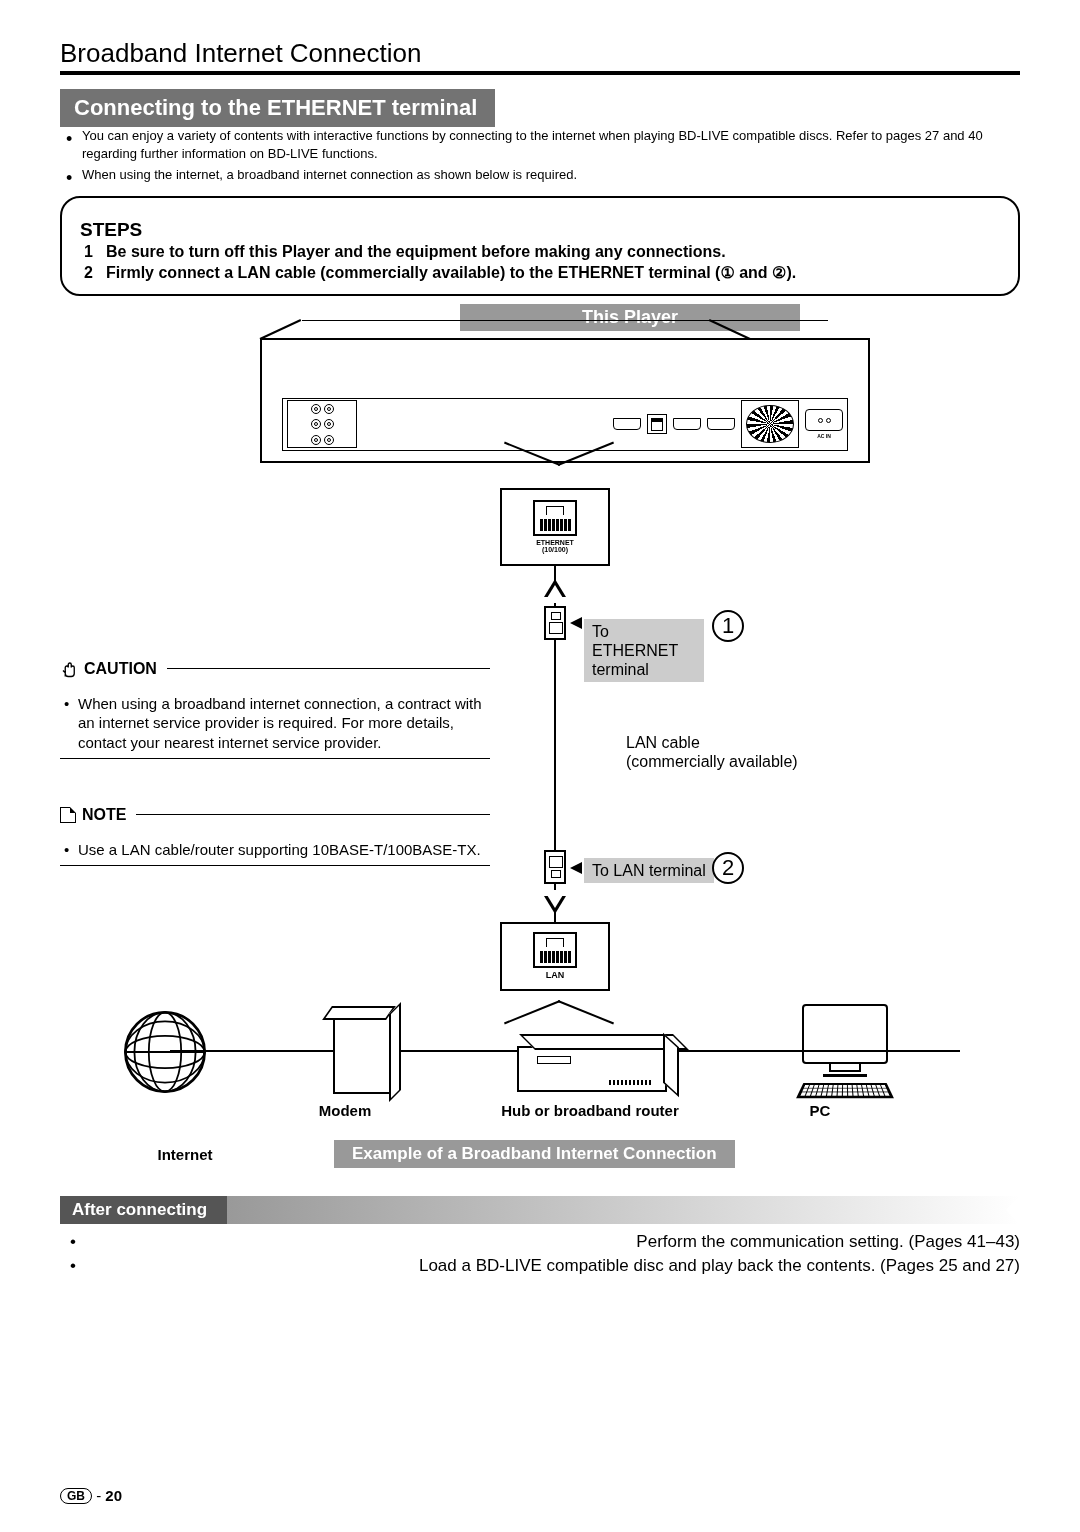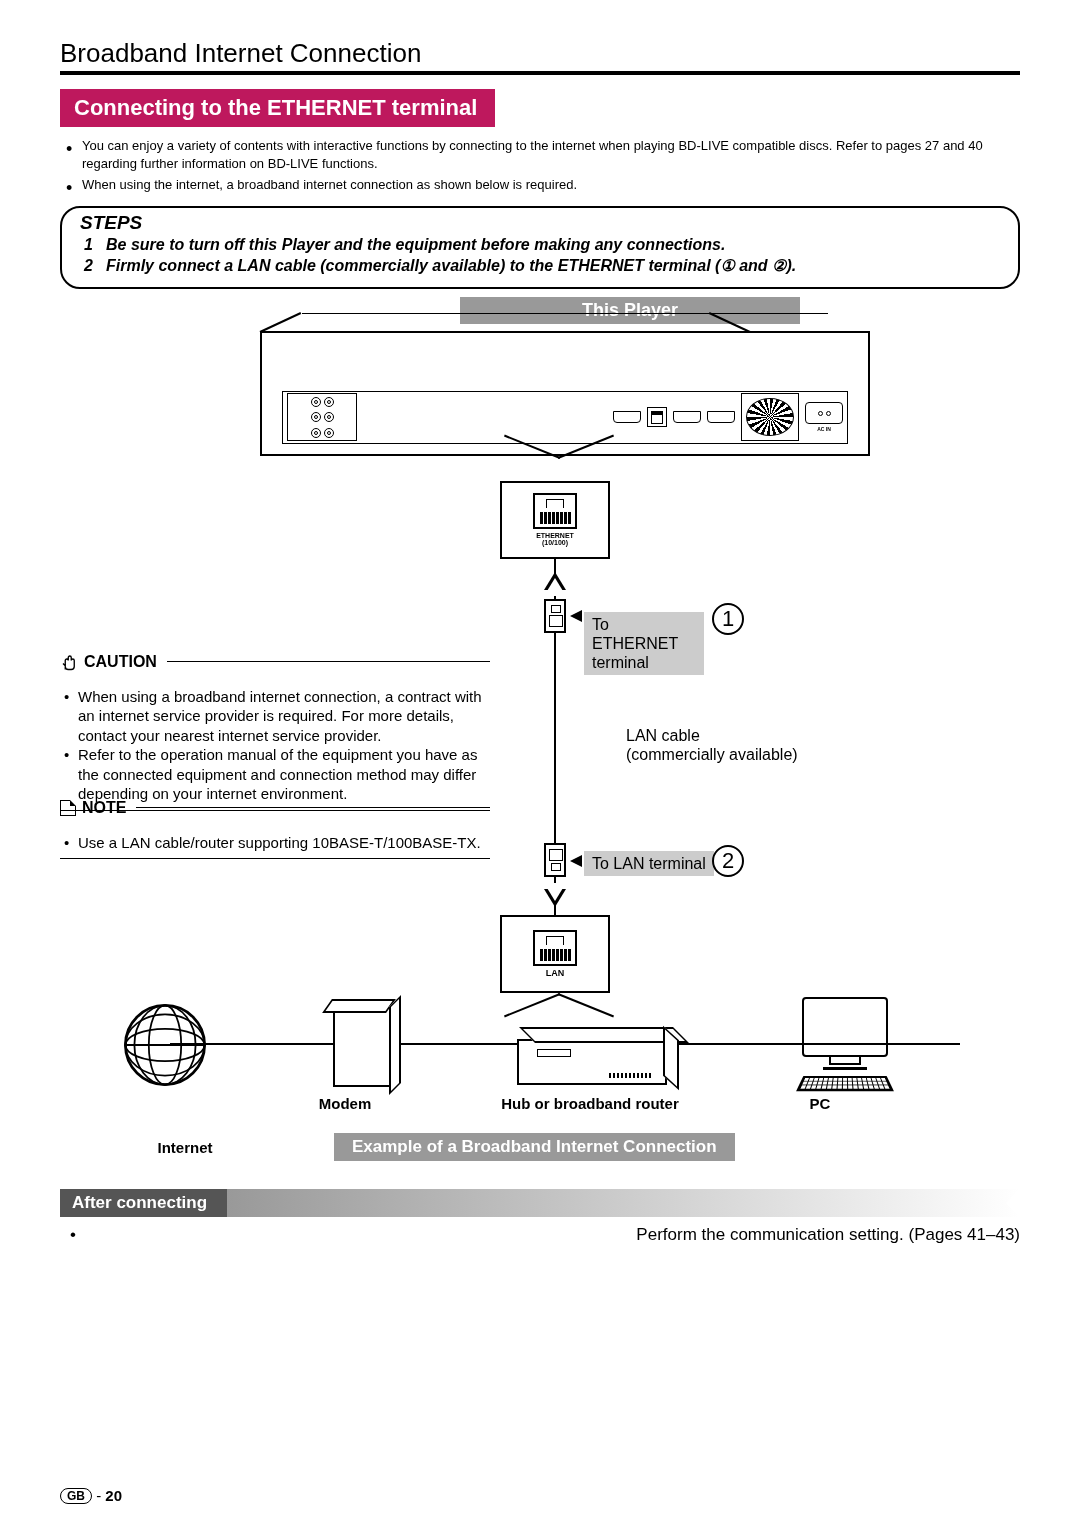--- a/index.html
+++ b/index.html
@@ -19,26 +19,25 @@
       font-size: 26px;
       font-weight: normal;
       margin-bottom: 2px;
     }
     .title-underline {
       border-bottom: 4px solid #000;
       margin-bottom: 14px;
     }
     .section-heading {
       display: inline-block;
-      background: #be185d;
+      background: #737373;
       color: #fff;
       font-size: 22px;
       font-weight: bold;
       padding: 6px 18px 6px 14px;
-      margin-bottom: 10px;
     }
     .intro-list {
       list-style: none;
       padding-left: 22px;
       margin-bottom: 12px;
     }
     .intro-list li {
       position: relative;
       font-size: 13px;
       line-height: 1.35;
@@ -46,23 +45,22 @@
     }
     .intro-list li::before {
       content: "•";
       position: absolute;
       left: -16px;
       font-size: 18px;
     }
     .steps-box {
       border: 2px solid #000;
       border-radius: 20px;
-      padding: 4px 18px 10px 18px;
+      padding: 21px 18px 10px 18px;
       margin: 6px 0 8px 0;
-      font-style: italic;
     }
     .steps-heading {
       font-size: 19px;
       font-weight: bold;
     }
     .steps-list {
       list-style: none;
       counter-reset: step;
       padding-left: 4px;
     }
@@ -281,21 +279,21 @@
       content:""; position:absolute; left:3px; bottom:4px; width:12px; height:10px; border:1.5px solid #000;
     }
     .plug1 { top: 302px; }
     .plug2 { top: 546px; transform: scaleY(-1); }
 
     .lan-zoom {
       position: absolute;
       left: 440px;
       top: 618px;
       width: 110px;
-      height: 78px;
+      height: 69px;
       border: 2px solid #000;
       background: #fff;
       display: flex;
       flex-direction: column;
       align-items: center;
       justify-content: center;
     }
     .lan-label-small {
       font-size: 9px;
       font-weight: bold;
@@ -700,21 +698,20 @@
       <span class="hand-icon">
         <svg viewBox="0 0 24 24">
             <path d="M7 22 V10 a2 2 0 0 1 4 0 V6 a2 2 0 0 1 4 0 v4 a2 2 0 0 1 4 0 v8 a4 4 0 0 1 -4 4 H11 a4 4 0 0 1 -4 -4 Z M4 14 l3 3" fill="none" stroke="#000" stroke-width="1.8"></path>
           </svg>
       </span>
       <span>CAUTION</span>
       <span class="line"></span>
     </div>
     <ul class="block-list">
       <li>When using a broadband internet connection, a contract with an internet service provider is required. For more details, contact your nearest internet service provider.</li>
-      <li>Refer to the operation manual of the equipment you have as the connected equipment and connection method may differ depending on your internet environment.</li>
     </ul>
   </div>
 
   <div class="note-block">
     <div class="block-heading">
       <span class="note-icon"></span>
       <span>NOTE</span>
       <span class="line"></span>
     </div>
     <ul class="block-list">
@@ -755,20 +752,21 @@
   <div class="example-label">Example of a Broadband Internet Connection</div>
 </div>
 
 <div class="after-connecting">
   <div class="after-bar">
     <div class="after-bar-inner">After connecting</div>
     <div class="after-gradient"></div>
   </div>
   <ul class="after-list">
     <li>Perform the communication setting. (Pages 41–43)</li>
+    <li>Load a BD-LIVE compatible disc and play back the contents. (Pages 25 and 27)</li>
   </ul>
 </div>
 
 <div class="footer">
   <span class="gb-badge">GB</span>
   <span> - </span>
   <span class="page-num">20</span>
 </div>
 
 

